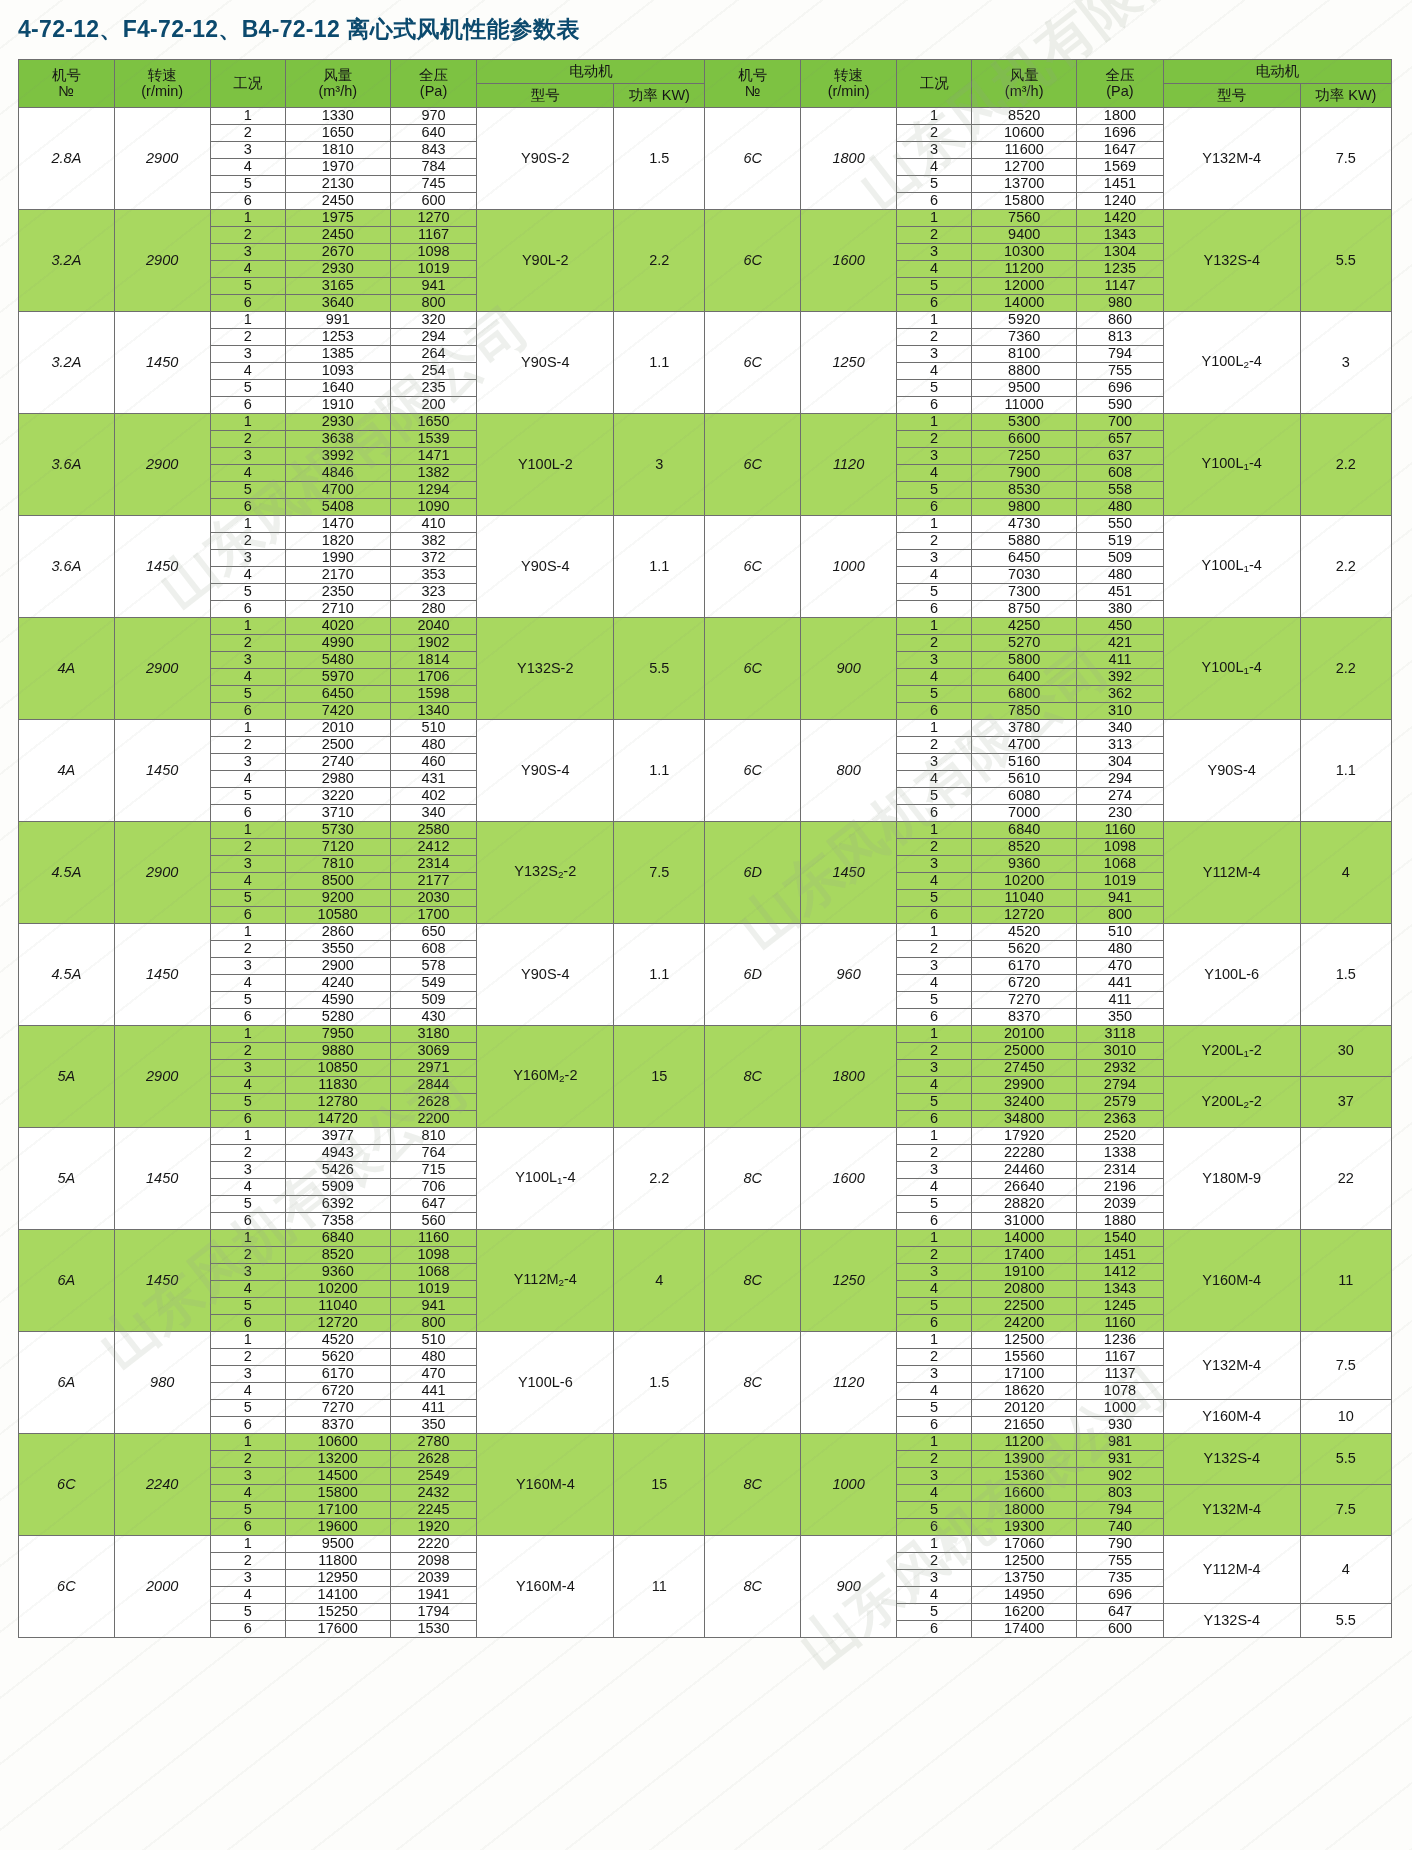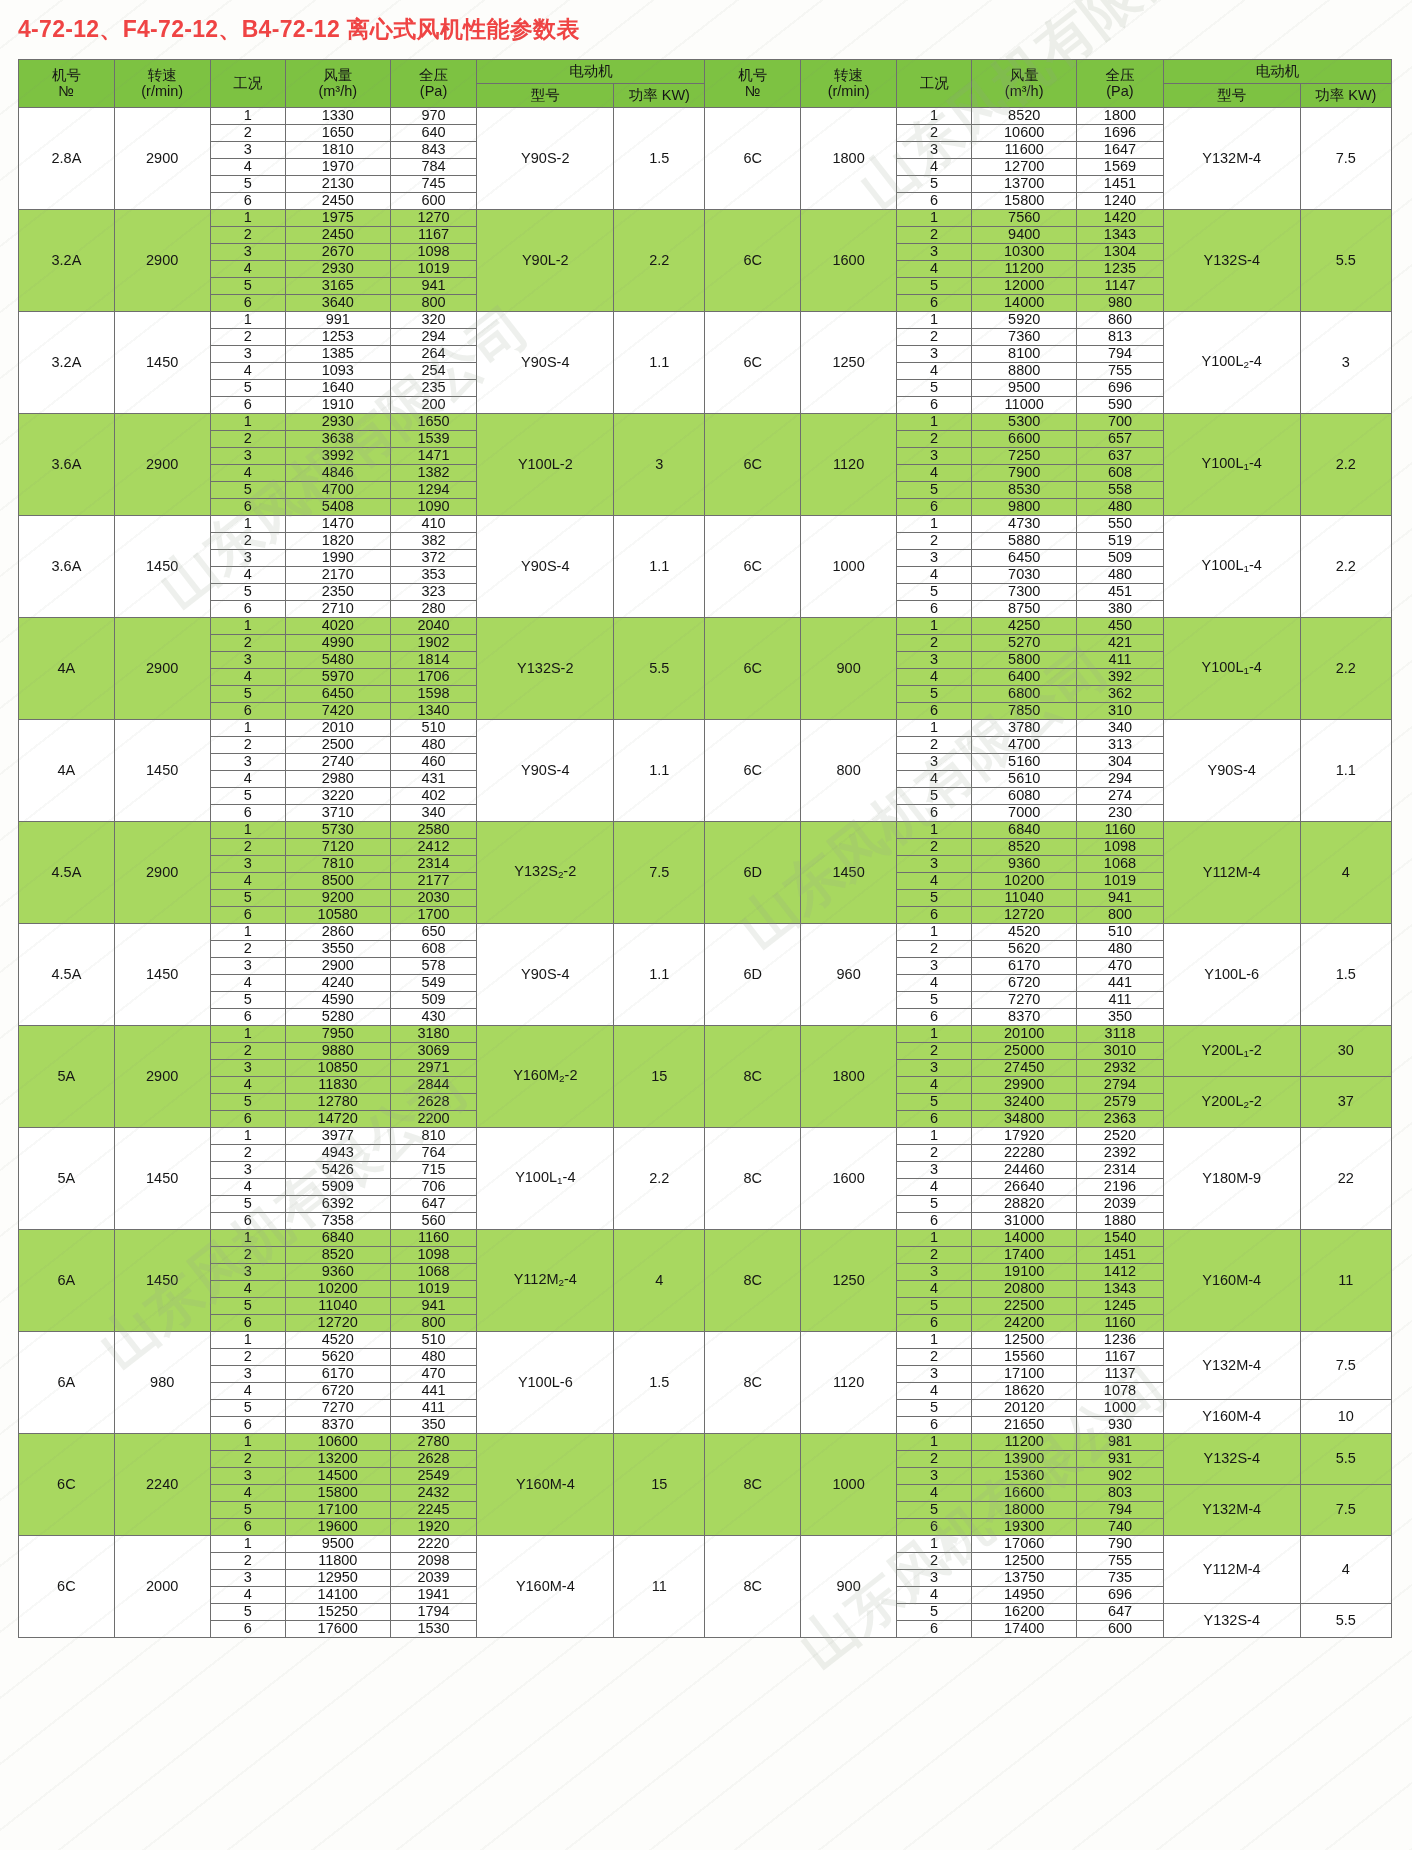--- a/index.html
+++ b/index.html
@@ -39,21 +39,21 @@
     pointer-events: none;
     z-index: 4;
     font-family: "Liberation Sans", sans-serif;
   }
 
   h1.title {
     margin: 0;
     padding: 14px 4px 0 18px;
     font-size: 23px;
     font-weight: bold;
-    color: #ef4444;
+    color: #0c4a6e;
     letter-spacing: 0.3px;
     font-family: "Liberation Sans", "DejaVu Sans", sans-serif;
   }
 
   table.spec {
     border-collapse: collapse;
     table-layout: fixed;
     margin: 14px 0 0 18px;
     width: 1374px;
     background: #ffffff;
@@ -75,21 +75,21 @@
     font-size: 16px;
     color: #111;
     height: 24px;
   }
   thead td.hdr-tall { height: 48px; }
 
   
   tr.band td { background: #a8d860; }
   tr.plain td { background: #ffffff; }
 
-  td.grp { font-size: 17px; }
+  td.grp { font-size: 17px; font-style: italic; }
   td.motor { font-size: 17px; }
   td.kw { font-size: 17px; }
   td.cond { font-size: 14px; }
   td.num  { font-size: 14.5px; }
 
   
   col.c-no    { width: 84px; }
   col.c-rpm   { width: 84px; }
   col.c-cond  { width: 66px; }
   col.c-flow  { width: 92px; }
@@ -759,21 +759,21 @@
           <td class="num">2520</td>
           <td rowspan="6" class="motor">Y180M-9</td>
           <td rowspan="6" class="kw">22</td>
         </tr>
         <tr class="plain">
           <td class="cond">2</td>
           <td class="num">4943</td>
           <td class="num">764</td>
           <td class="cond">2</td>
           <td class="num">22280</td>
-          <td class="num">2392</td>
+          <td class="num">1338</td>
         </tr>
         <tr class="plain">
           <td class="cond">3</td>
           <td class="num">5426</td>
           <td class="num">715</td>
           <td class="cond">3</td>
           <td class="num">24460</td>
           <td class="num">2314</td>
         </tr>
         <tr class="plain">

